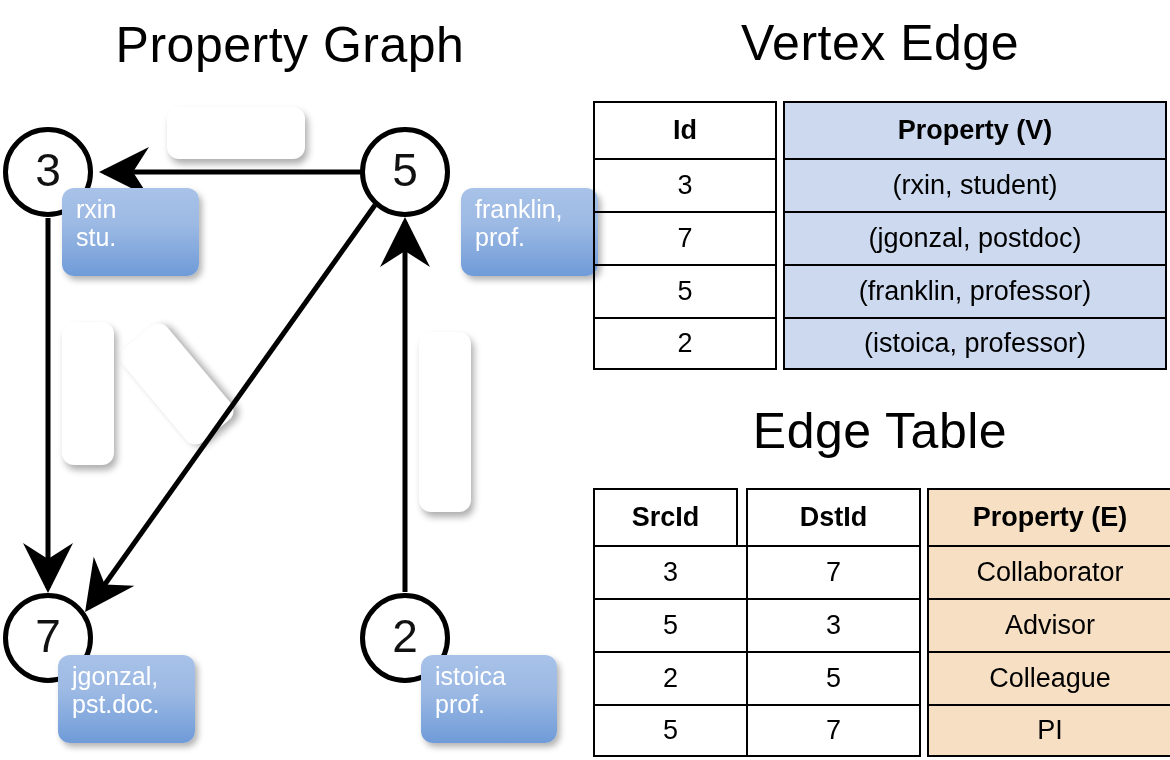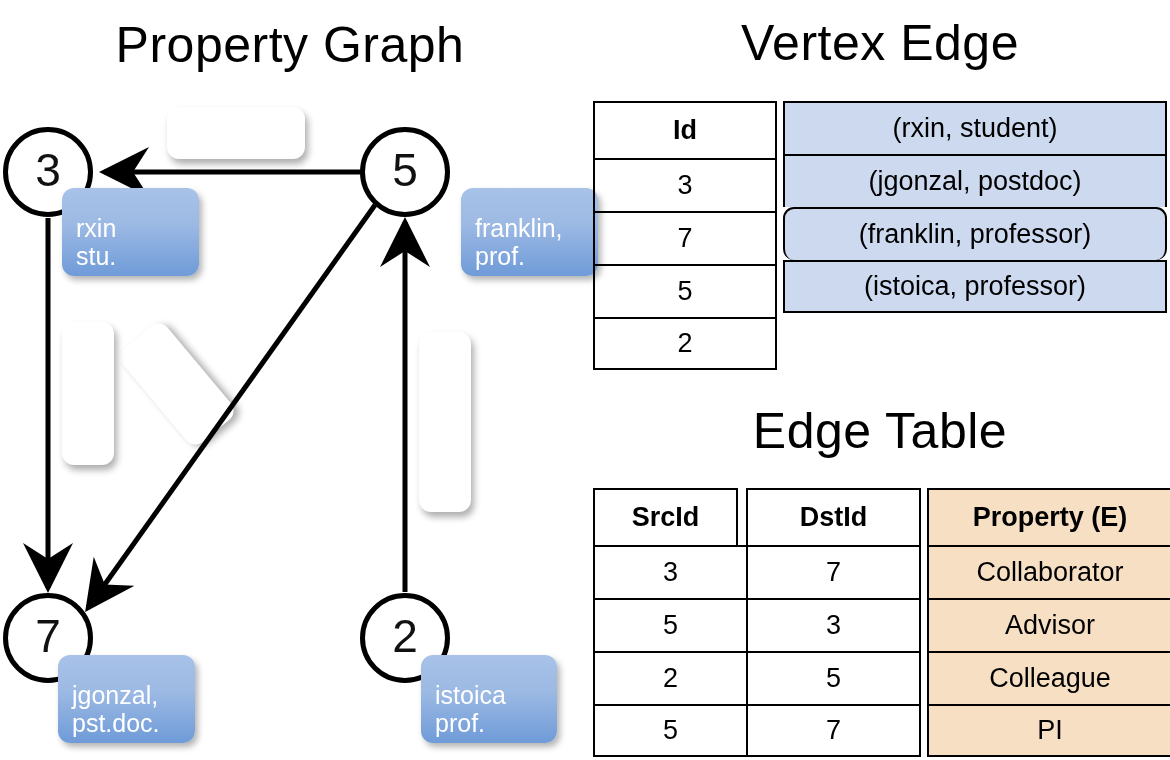--- a/index.html
+++ b/index.html
@@ -58,21 +58,21 @@
 
   
   .vprop {
     position: absolute;
     border-radius: 12px;
     background: linear-gradient(to bottom, #a8c2e8 0%, #9dbae4 40%, #6f9bd8 100%);
     box-shadow: 3px 4px 6px rgba(0,0,0,0.30);
     color: #ffffff;
     font-size: 25px;
     line-height: 1.12;
-    padding: 26px 14px;
+    padding: 7px 14px;
     box-sizing: border-box;
     font-family: "Liberation Sans", sans-serif;
   }
 
   
   .eprop {
     position: absolute;
     border-radius: 12px;
     background: linear-gradient(to bottom, #f0b264 0%, #eaa css 0%, #eda85d 45%, #e49a4b 100%);
     box-shadow: 3px 5px 7px rgba(0,0,0,0.32);
@@ -191,23 +191,24 @@
       <div class="tcell head" style="width:184px;height:57px;">Id</div>
       <div class="tcell" style="width:184px;height:53px;">3</div>
       <div class="tcell" style="width:184px;height:53px;">7</div>
       <div class="tcell" style="width:184px;height:53px;">5</div>
       <div class="tcell" style="width:184px;height:53px;">2</div>
     </div>
 
     <div class="spacer"></div>
 
     <div class="tcol">
+      <div class="tcell head blue" style="width:384px;height:57px;">Property (V)</div>
       <div class="tcell blue" style="width:384px;height:53px;">(rxin, student)</div>
       <div class="tcell blue" style="width:384px;height:53px;">(jgonzal, postdoc)</div>
-      <div class="tcell blue" style="width:384px;height:53px;border-radius:11px;">(franklin, professor)</div>
+      <div class="tcell blue" style="width:384px;height:53px;">(franklin, professor)</div>
       <div class="tcell blue" style="width:384px;height:53px;">(istoica, professor)</div>
     </div>
   </div>
 </div>
 
 <div class="tbl" id="edge-table" style="left:593px; top:488px;">
   <div class="colgroup">
     <div class="tcol">
       <div class="tcell head" style="width:145px;height:57px;">SrcId</div>
       <div class="tcell" style="width:155px;height:53px;">3</div>

